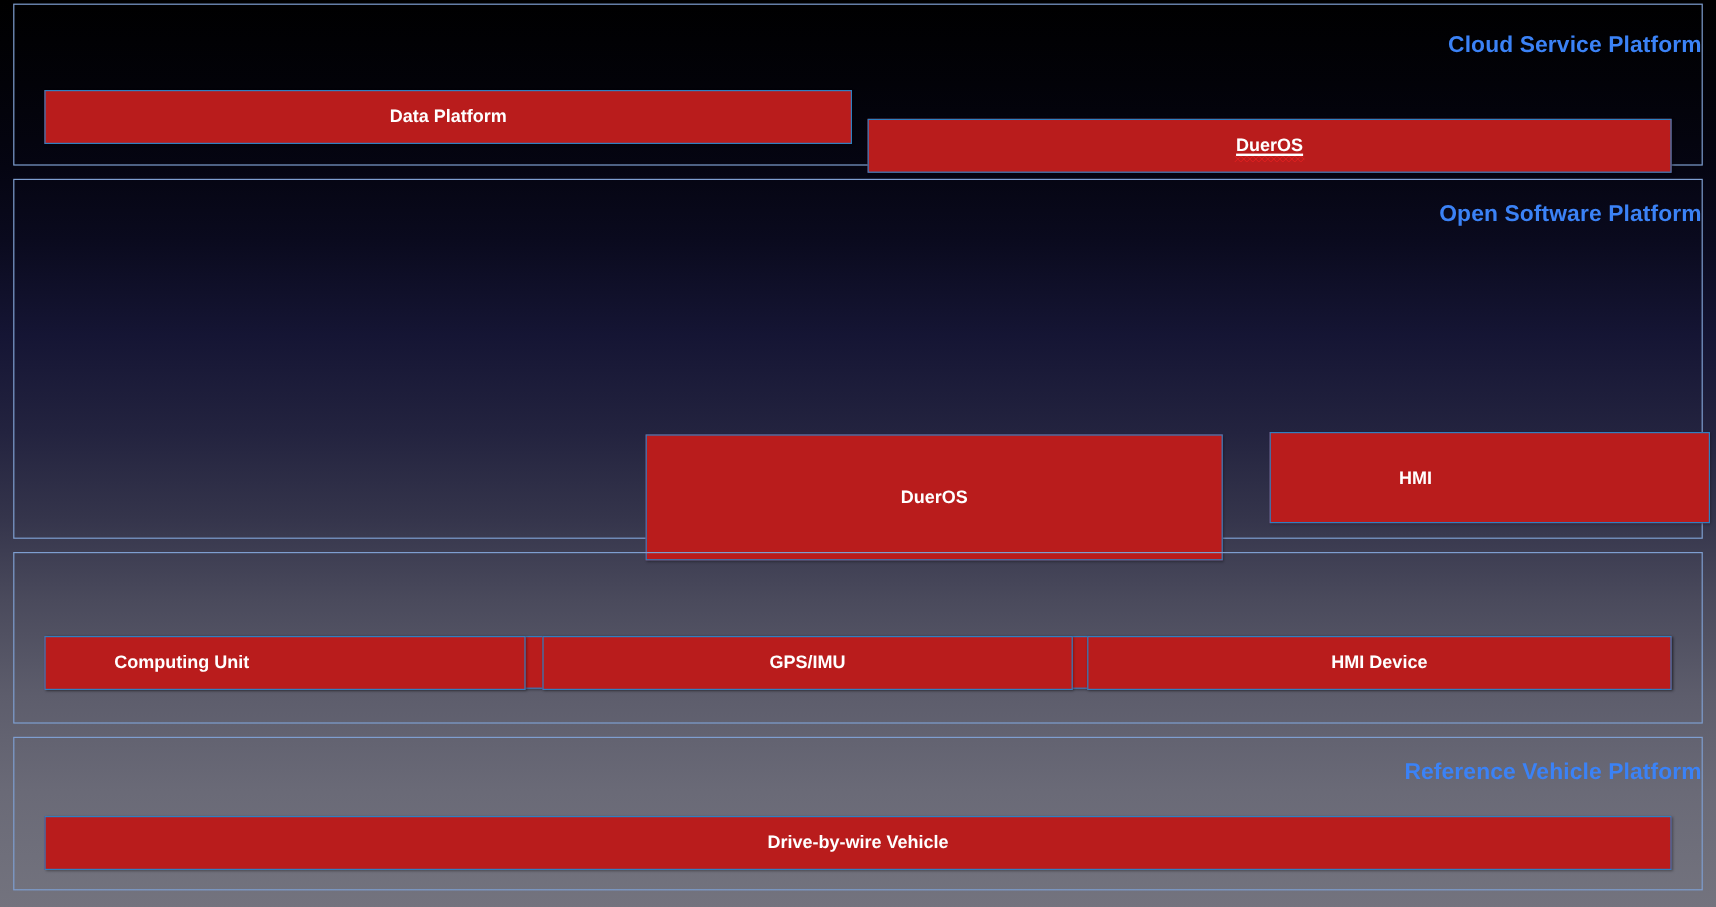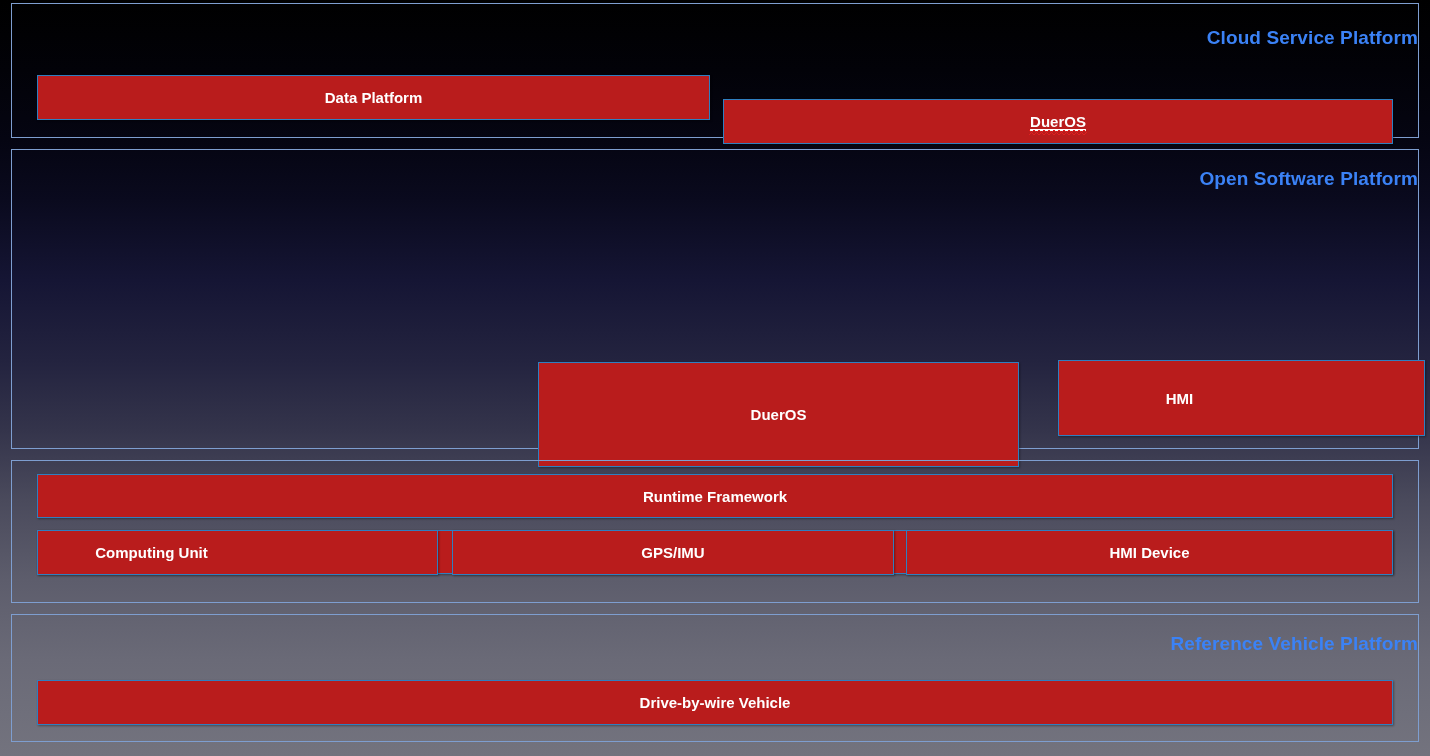--- a/index.html
+++ b/index.html
@@ -155,23 +155,20 @@
 
 
     <div class="tile t-control">
       <span class="tile-label">DuerOS</span>
     </div>
 
     <div class="tile t-hmi label-shift-left-sm">
       <span class="tile-label">HMI</span>
     </div>
 
-    <div class="tile t-runtime">
-      <span class="tile-label">Runtime Framework</span>
-    </div>
 
     <div class="tile t-rtos">
       <span class="tile-label">RTOS</span>
     </div>
   </section>
 
   <section class="section" id="sec-hardware">
 
     <div class="tile t-computing label-shift-left">
       <span class="tile-label">Computing Unit</span>

